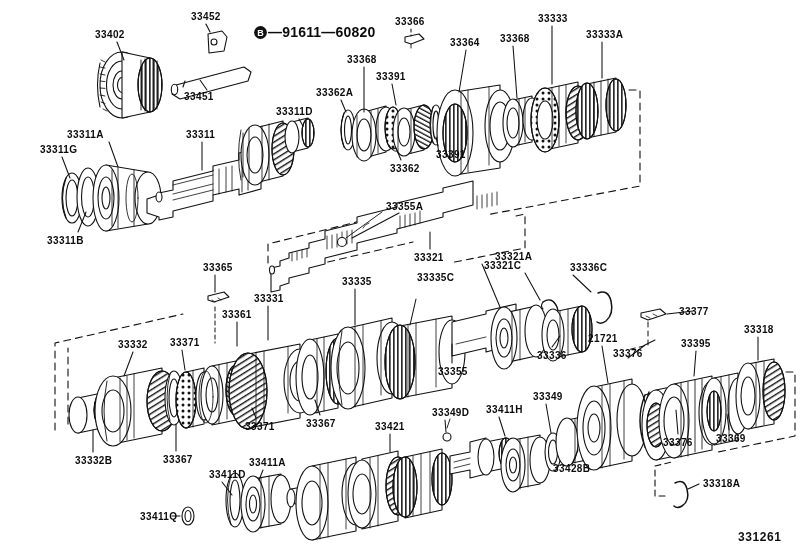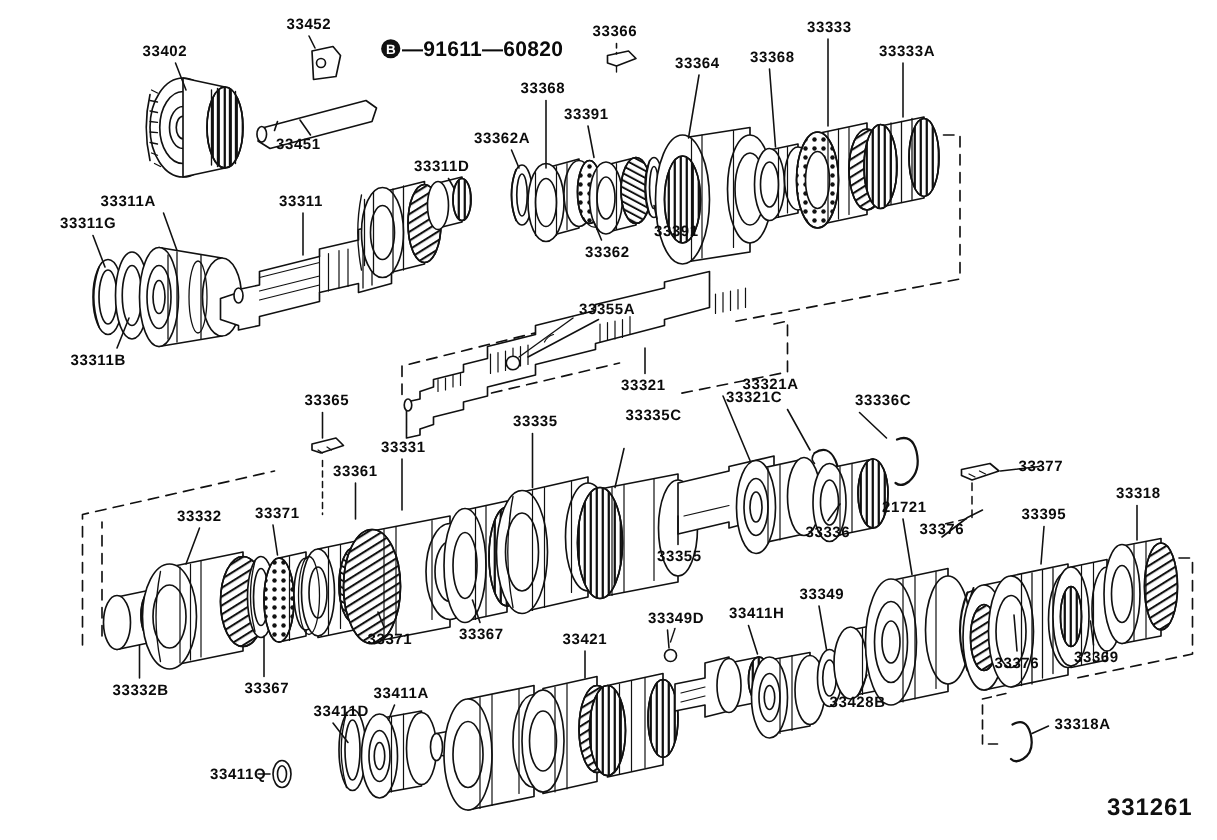--- a/index.html
+++ b/index.html
@@ -18,21 +18,21 @@
     font-size:10px;
     font-weight:bold;
     color:#0b0b0b;
     letter-spacing:0.4px;
     white-space:nowrap;
     line-height:1;
   }
   .figno{
     position:absolute;
     font-family:"Liberation Sans", sans-serif;
-    font-size:16px;font-weight:bold;color:#101010;
+    font-size:12px;font-weight:bold;color:#101010;
     letter-spacing:0.6px;
   }
   .boltcode{
     position:absolute;
     font-family:"Liberation Sans", sans-serif;
     font-size:14px;font-weight:bold;color:#0b0b0b;
     letter-spacing:0.2px;white-space:nowrap;
   }
 </style>
 </head>

